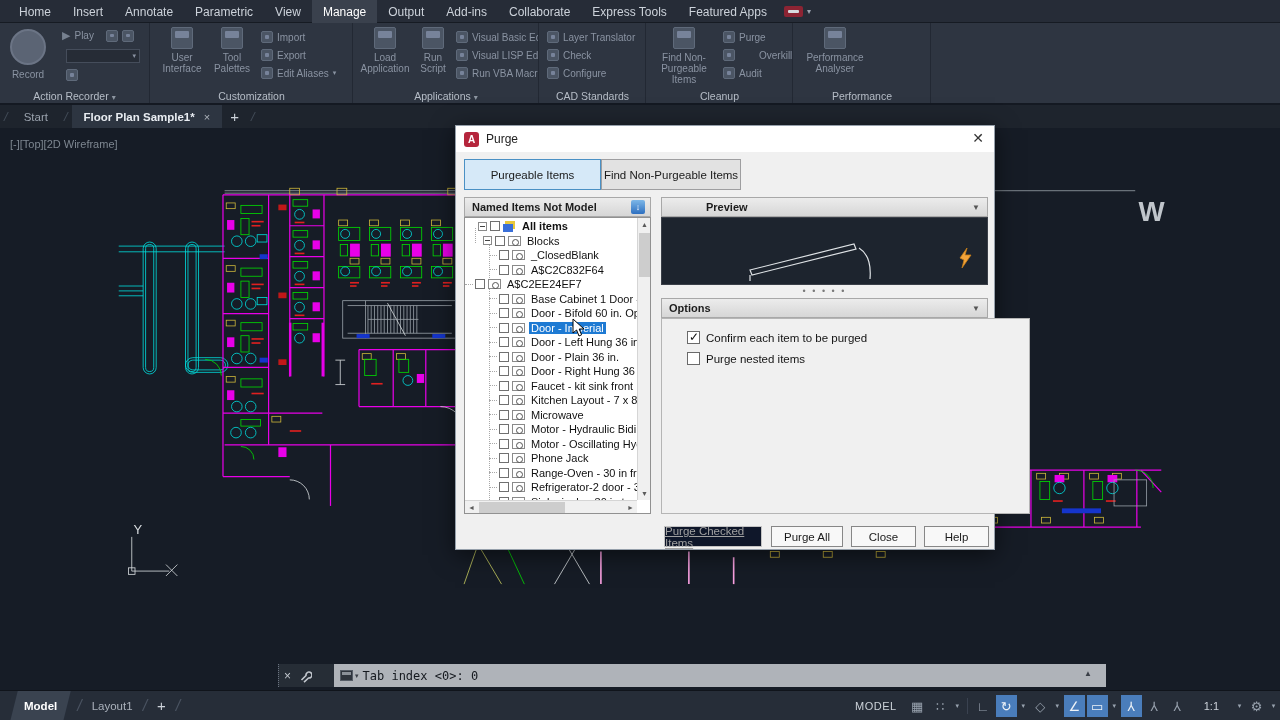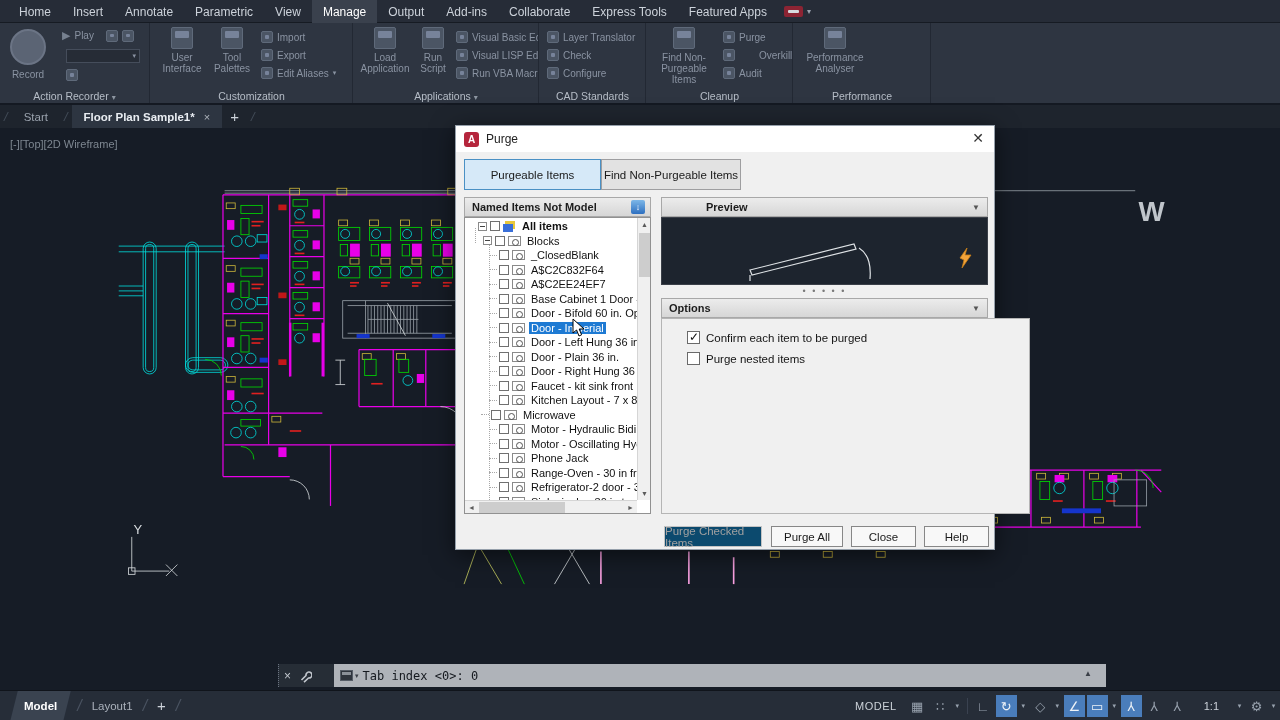--- a/index.html
+++ b/index.html
@@ -149,21 +149,21 @@
   .ocb { width:13px; height:13px; border:1px solid #6a6a6a; background:#fff; margin-right:6px;
          position:relative; flex:none; }
   .ocb.checked:after { content:"✓"; position:absolute; left:1px; top:-2px; font-size:12px; color:#111; }
   .ocb.dis { border-color:#bcbcbc; }
   .optrow.dis { color:#a8a8a8; }
   .groupbox { position:absolute; left:18px; top:52px; width:290px; height:98px; border:1px solid #bcbcbc; }
   .grouplabel { position:absolute; left:10px; top:-7px; background:#f0f0f0; padding:0 4px; font-size:11.5px; color:#141414; }
 
   .dbtn { position:absolute; top:400px; height:21px; background:#f8f8f8; border:1px solid #878787;
           font-size:11.5px; color:#1a1a1a; display:flex; align-items:center; justify-content:center; }
-  .dbtn.dis { background:#0c4a6e; border-color:#c3c3c3; color:#a0a0a0; }
+  .dbtn.dis { background:#0f172a; border-color:#c3c3c3; color:#a0a0a0;text-decoration:underline; }
 
   .cursor { position:absolute; left:572px; top:318px; z-index:40; }
 </style>
 </head>
 <body>
 
 <div id="app">
 
   <div class="menubar">
     <span class="menu-item">Home</span>
@@ -789,21 +789,21 @@
             <span class="cb"></span>
             <span class="bic"></span>
             <span class="tlbl">_ClosedBlank</span>
           </div>
         <div class="trow" style="padding-left:24px;">
             <span class="stub"></span>
             <span class="cb"></span>
             <span class="bic"></span>
             <span class="tlbl">A$C2C832F64</span>
           </div>
-        <div class="trow" style="padding-left:24px;">
+        <div class="trow" style="">
             <span class="stub"></span>
             <span class="cb"></span>
             <span class="bic"></span>
             <span class="tlbl">A$C2EE24EF7</span>
           </div>
         <div class="trow" style="padding-left:24px;">
             <span class="stub"></span>
             <span class="cb"></span>
             <span class="bic"></span>
             <span class="tlbl">Base Cabinet 1 Door - 2</span>
@@ -843,21 +843,21 @@
             <span class="cb"></span>
             <span class="bic"></span>
             <span class="tlbl">Faucet - kit sink front</span>
           </div>
         <div class="trow" style="padding-left:24px;">
             <span class="stub"></span>
             <span class="cb"></span>
             <span class="bic"></span>
             <span class="tlbl">Kitchen Layout - 7 x 8 ft</span>
           </div>
-        <div class="trow" style="padding-left:16px;">
+        <div class="trow" style="padding-left:24px;">
             <span class="stub"></span>
             <span class="cb"></span>
             <span class="bic"></span>
             <span class="tlbl">Microwave</span>
           </div>
         <div class="trow" style="padding-left:24px;">
             <span class="stub"></span>
             <span class="cb"></span>
             <span class="bic"></span>
             <span class="tlbl">Motor - Hydraulic Bidire</span>

